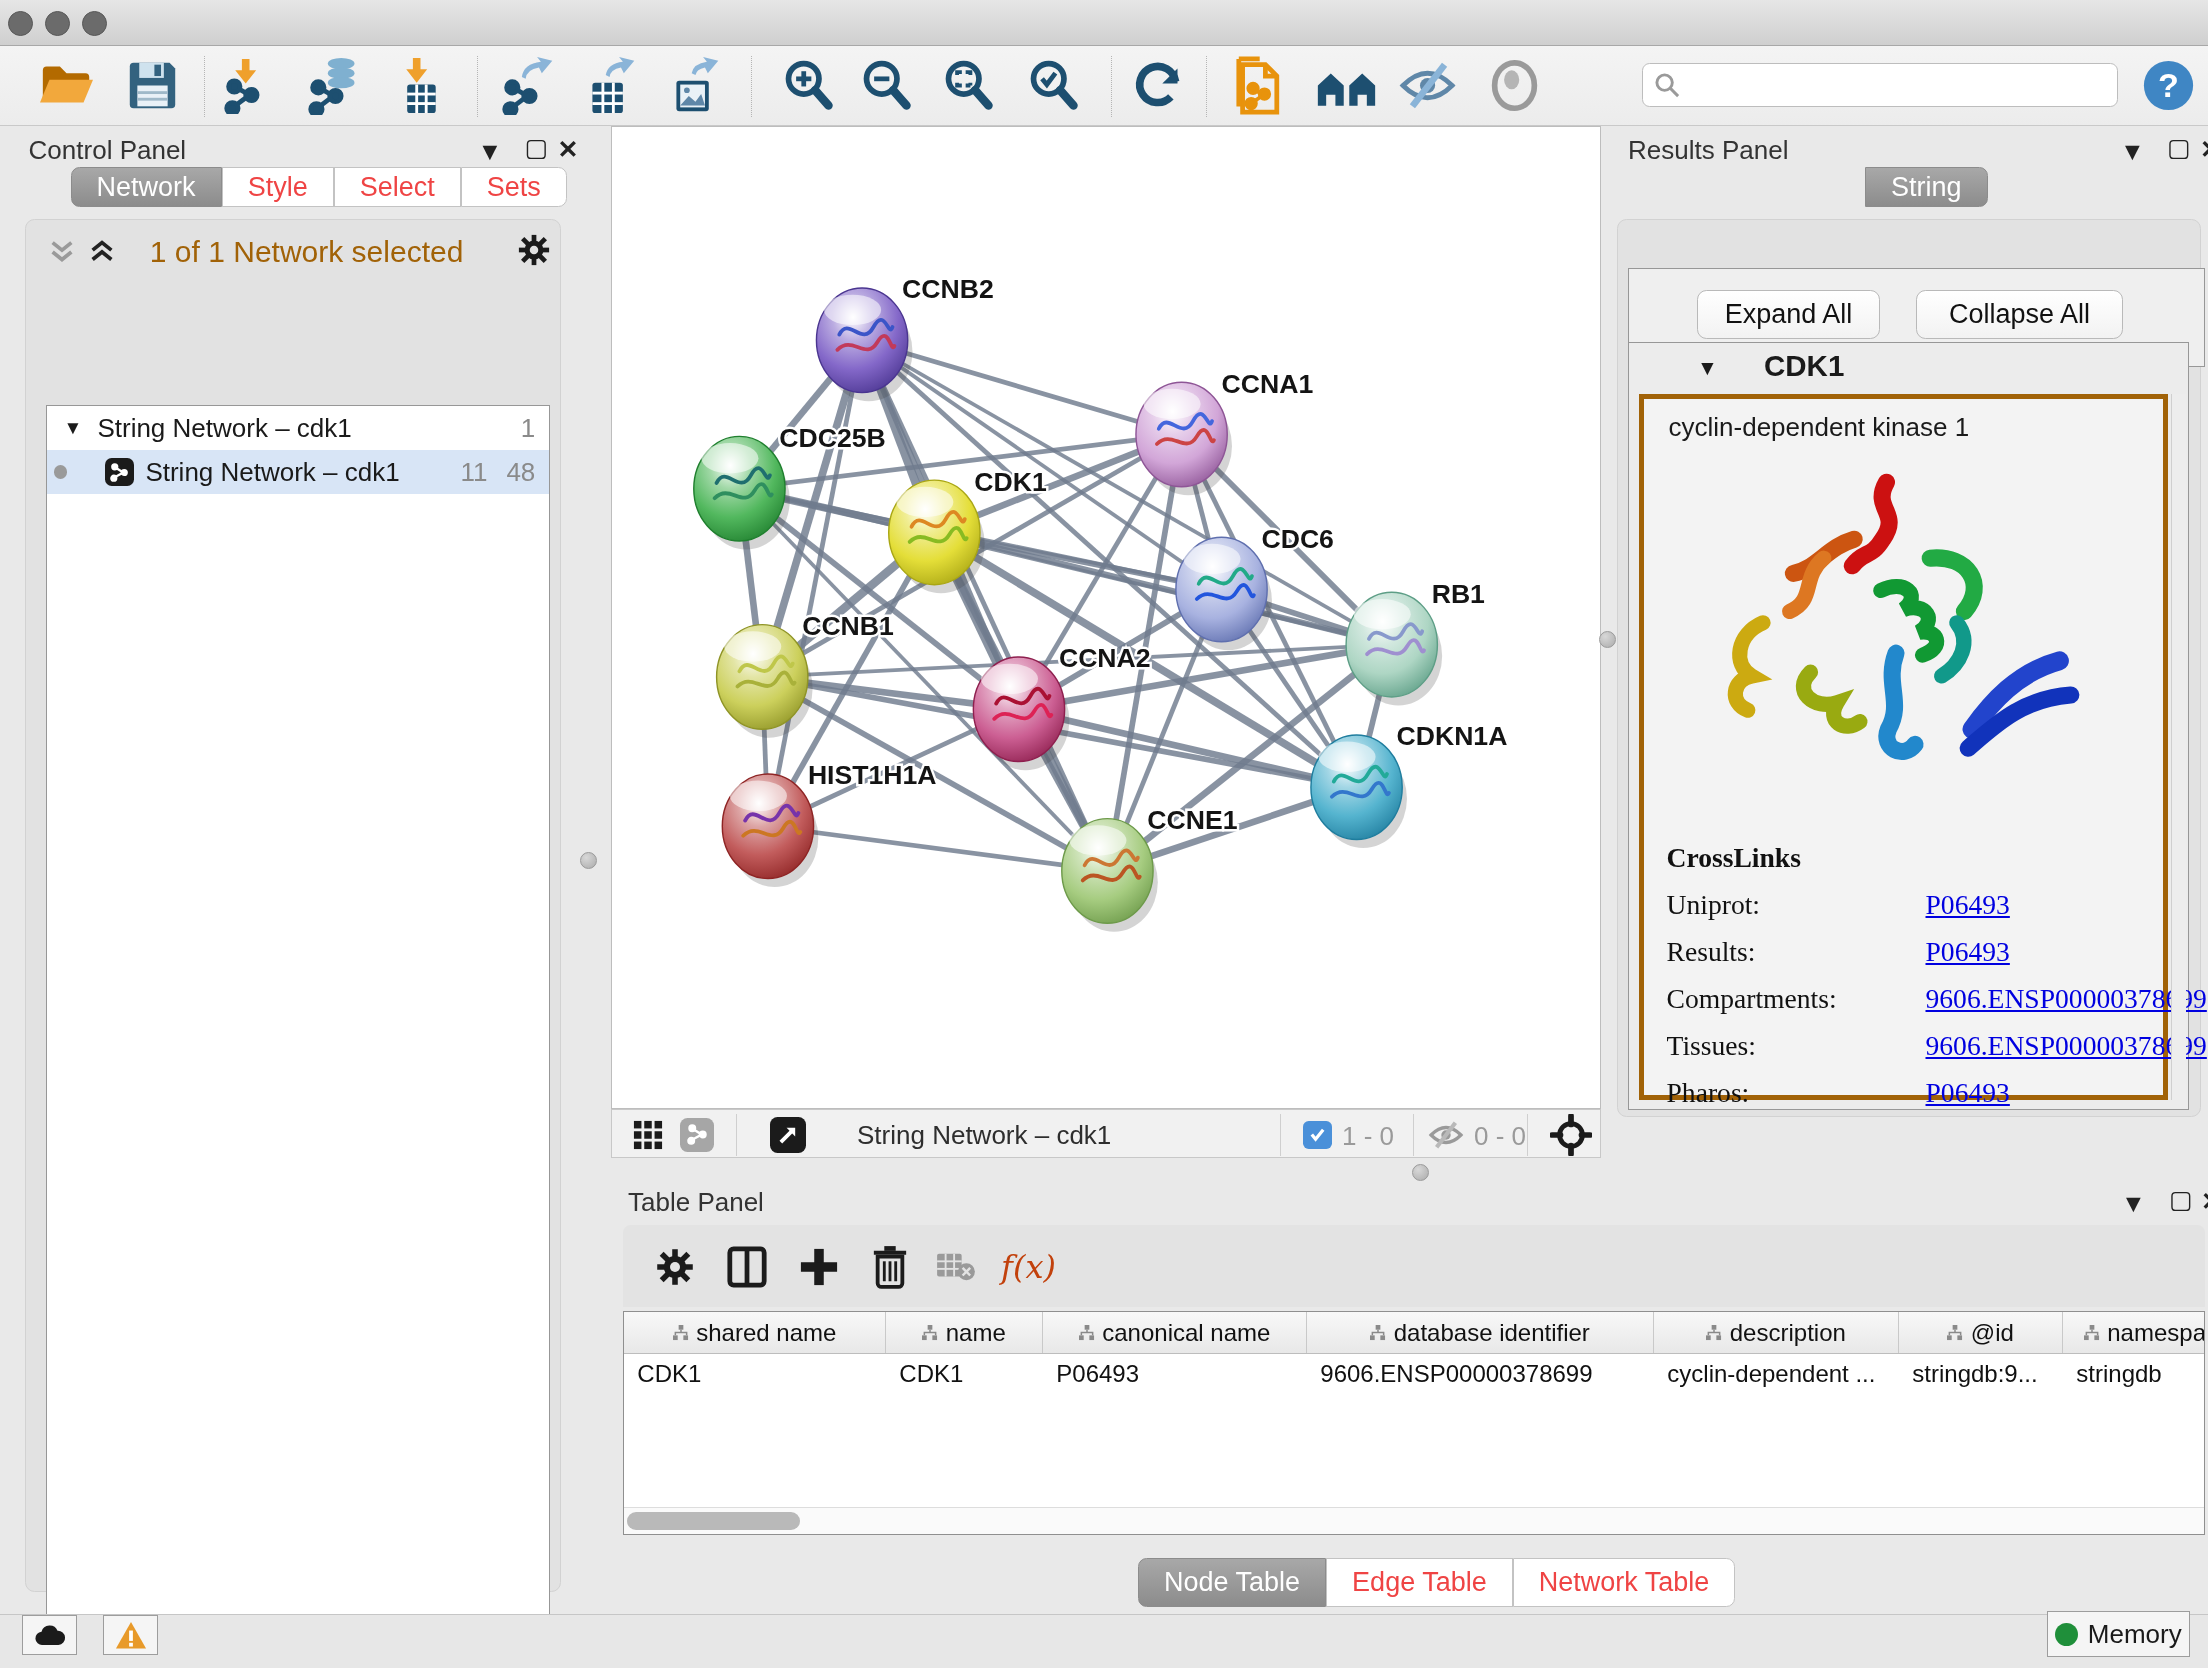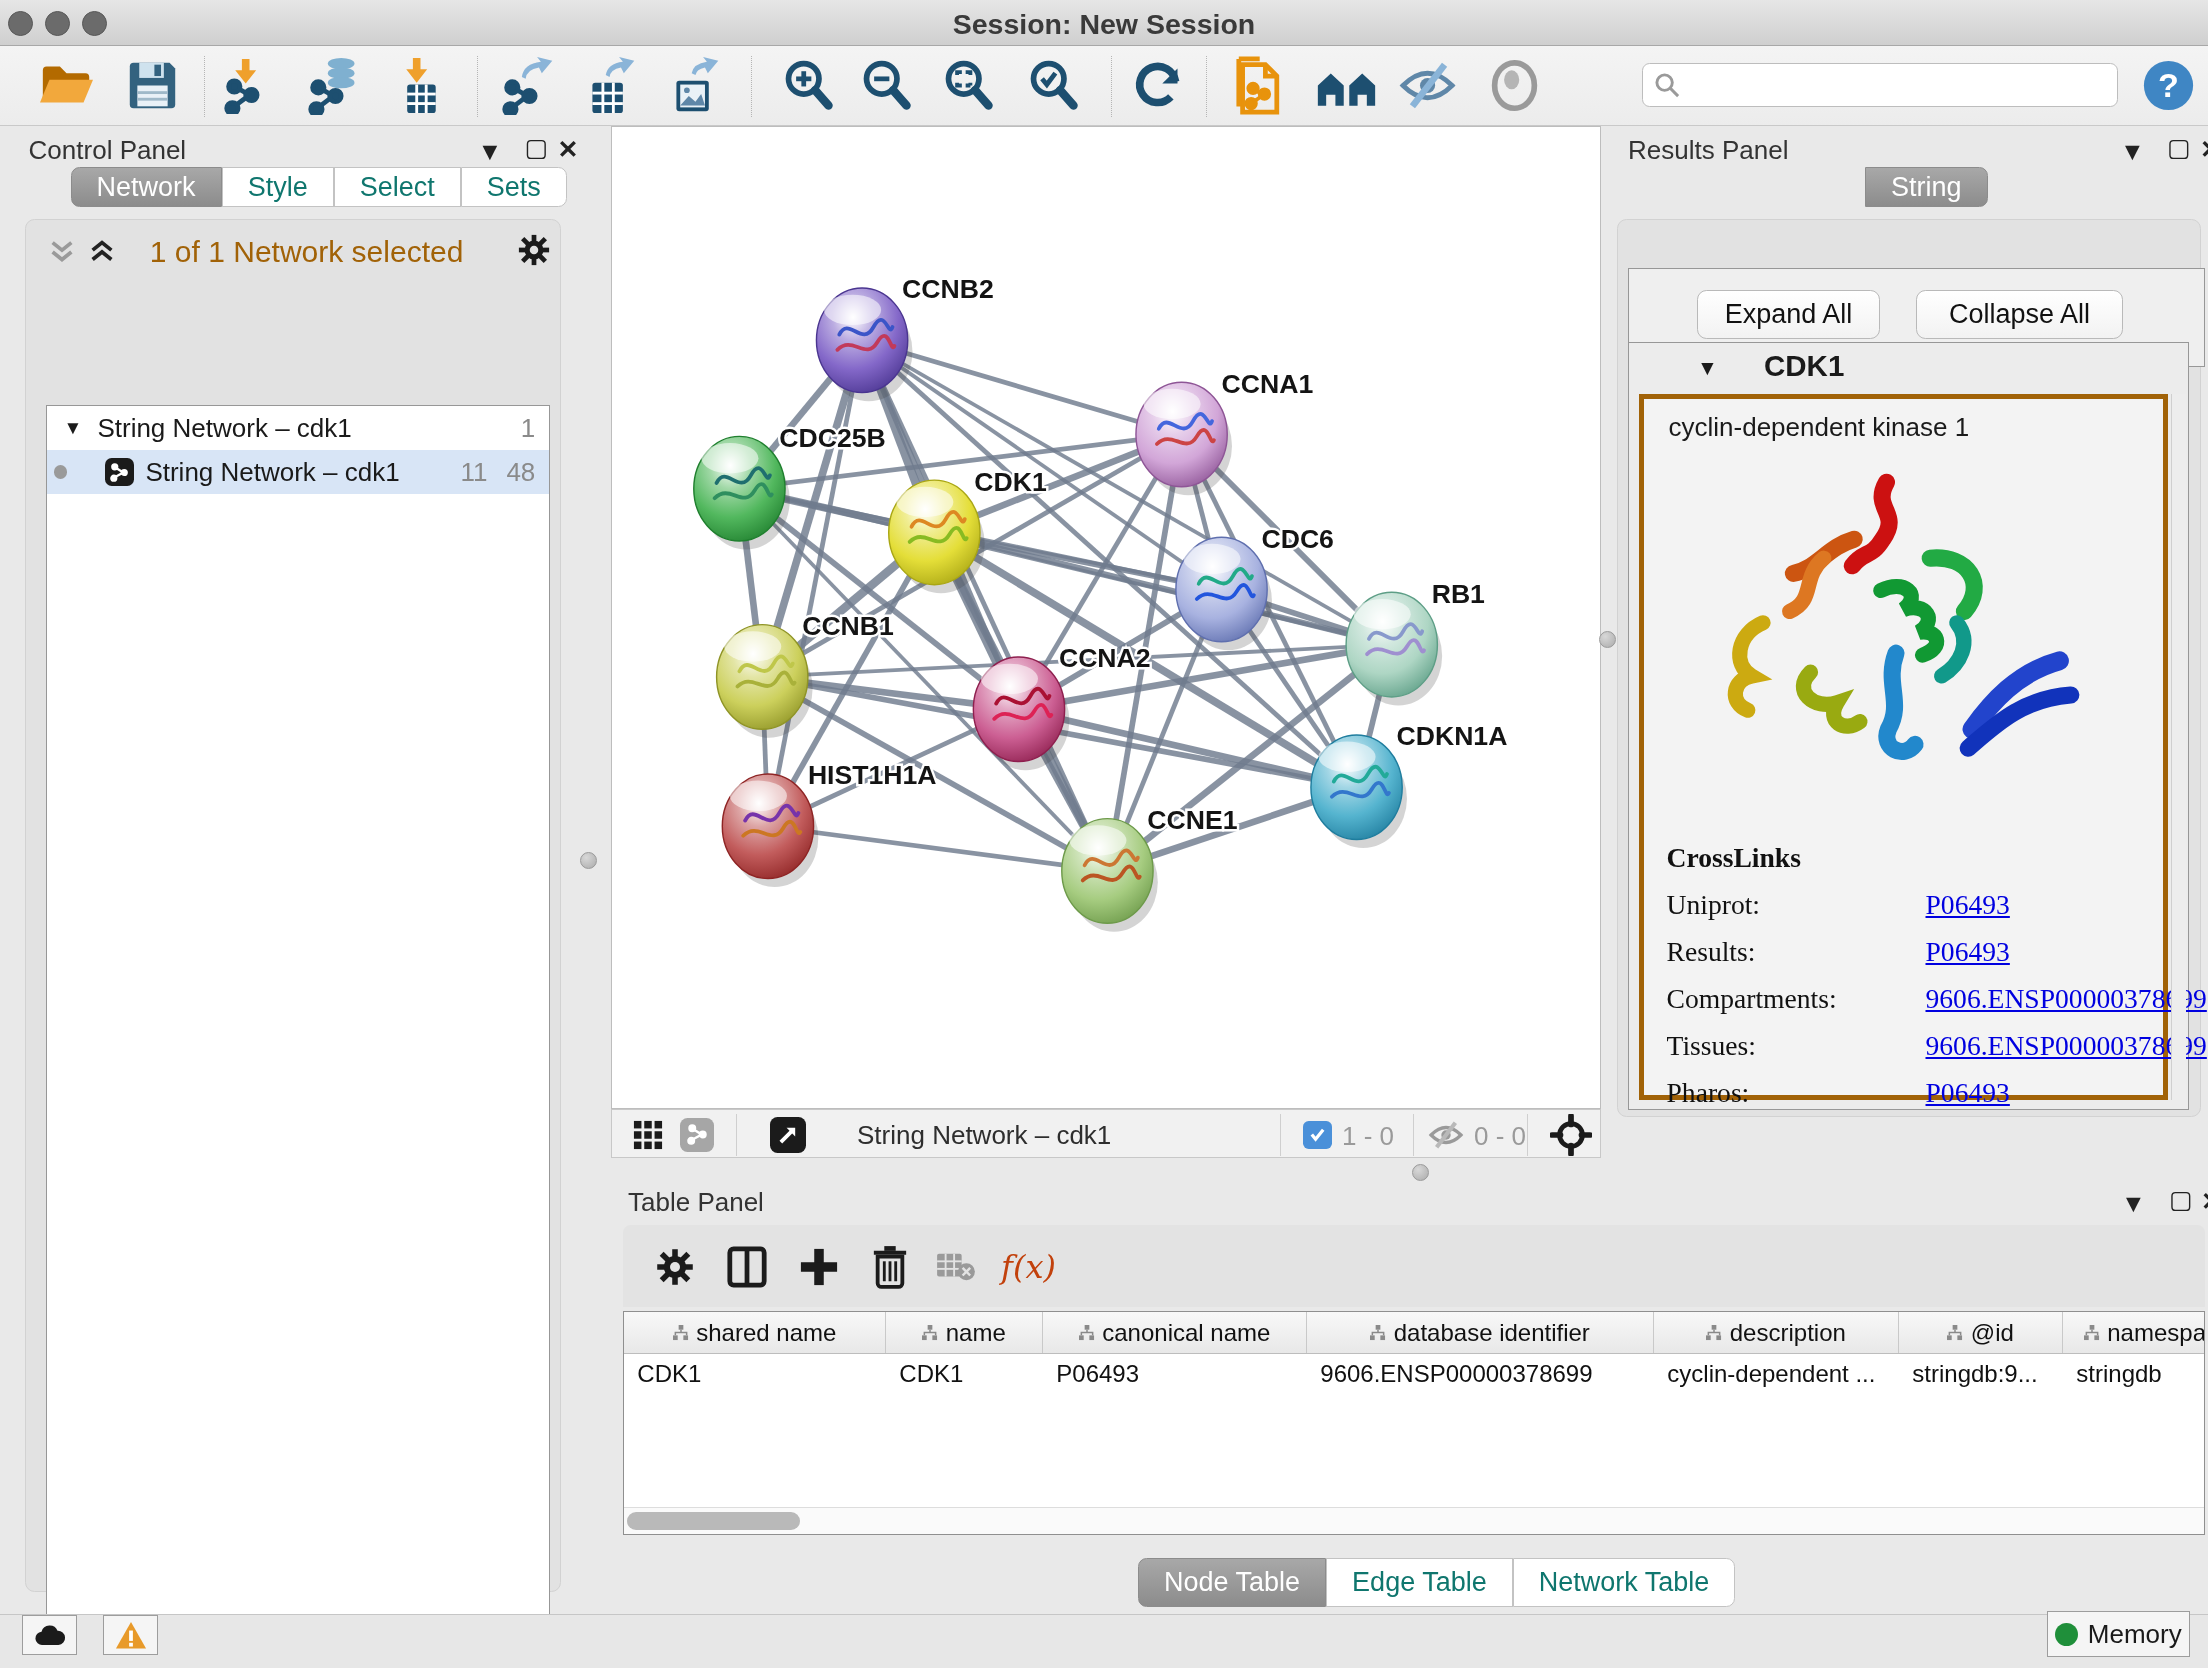--- a/index.html
+++ b/index.html
@@ -20,21 +20,21 @@
   .toolbtn { position:absolute; top:11.4px; width:61px; height:57px; display:flex; align-items:center; justify-content:center; }
   .tsep { position:absolute; top:9.5px; height:61px; border-left:1.9px dotted #b5b5b5; }
   #search-wrap { position:absolute; left:1642px; top:17px; width:476px; height:44px; background:#fff;
     border:1px solid #bdbdbd; border-radius:7.6px; display:flex; align-items:center; padding-left:11.4px; }
   #search-wrap input { border:none; outline:none; font-size:25px; width:409px; font-family:"Liberation Sans",sans-serif; background:transparent; }
 
   
   .panel-title { font-size:26px; color:#333; }
   .win-ctl { font-size:25px; color:#222; }
   .seg { display:inline-flex; align-items:center; justify-content:center; height:40px; padding:0 25px;
-    background:#fff; border:1px solid #c3c3c3; font-size:27px; color:#0f766e; }
+    background:#fff; border:1px solid #c3c3c3; font-size:27px; color:#ef4444; }
   .seg.first { border-radius:8.6px 0 0 8.6px; }
   .seg.last  { border-radius:0 8.6px 8.6px 0; }
   .seg.active { background:linear-gradient(#a8a8a8,#8c8c8c); color:#fff; border-color:#8c8c8c; }
   .graybox { background:#e2e2e2; border:1px solid #d2d2d2; border-radius:9.5px; }
 
   
   #cp-list { position:absolute; left:38px; top:274px; width:504px; height:1314px; background:#fff; border:1.9px solid #979797; }
   .cp-row { position:relative; height:44px; display:flex; align-items:center; font-size:26px; }
   .cp-row.sel { background:#d8e5f6; }
   .share-badge { width:28.5px; height:28.5px; border-radius:6.7px; background:#1b1b1b; display:flex; align-items:center; justify-content:center; }
@@ -76,21 +76,20 @@
   .status-btn { position:absolute; background:#f5f5f5; border:1.9px solid #9d9d9d; display:flex; align-items:center; justify-content:center; }
   text.nodelabel { font-size:28px; font-weight:bold; fill:#141414; paint-order:stroke; stroke:#ffffff; stroke-width:5px; font-family:"Liberation Sans",sans-serif; }
 </style>
 </head>
 <body>
 
 <div id="titlebar">
   <span class="traffic" style="left:7.6px"></span>
   <span class="traffic" style="left:45px"></span>
   <span class="traffic" style="left:82px"></span>
-  <div id="win-title">Session: New Session</div>
 </div>
 
 <div id="toolbar">
   <span class="toolbtn" style="left:36px">
     <svg width="57" height="53" viewBox="0 0 60 56">
         <path d="M5 42 V12 q0-4 4-4 h14 l7 7 h20 q4 0 4 4 v7" fill="#b36a00"></path>
         <path d="M2 46 L12 22 h46 l-10 24 z" fill="#f2a83c"></path>
       </svg>
     </span>
   <span class="toolbtn" style="left:122px">

